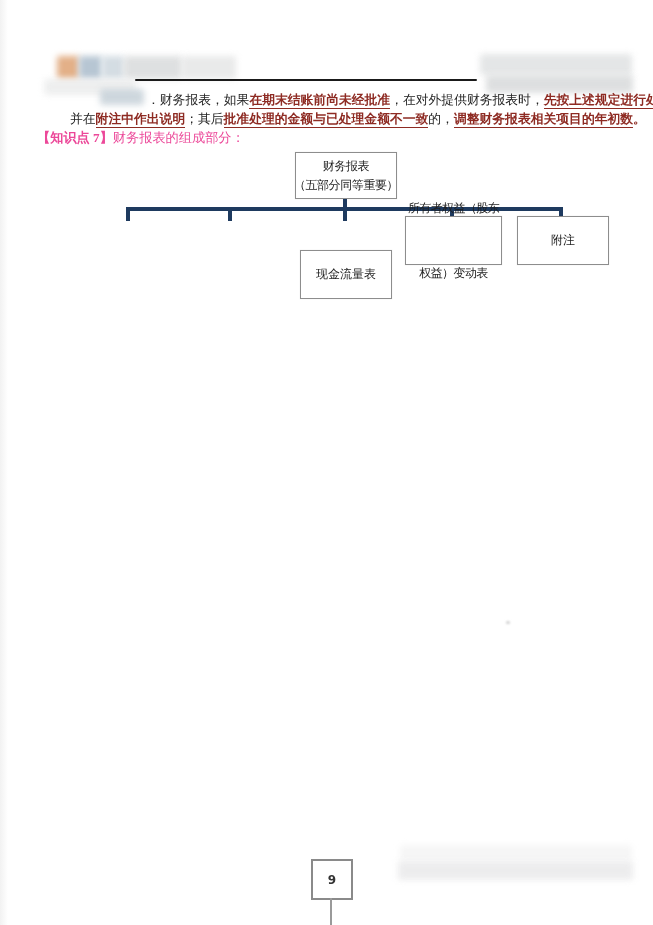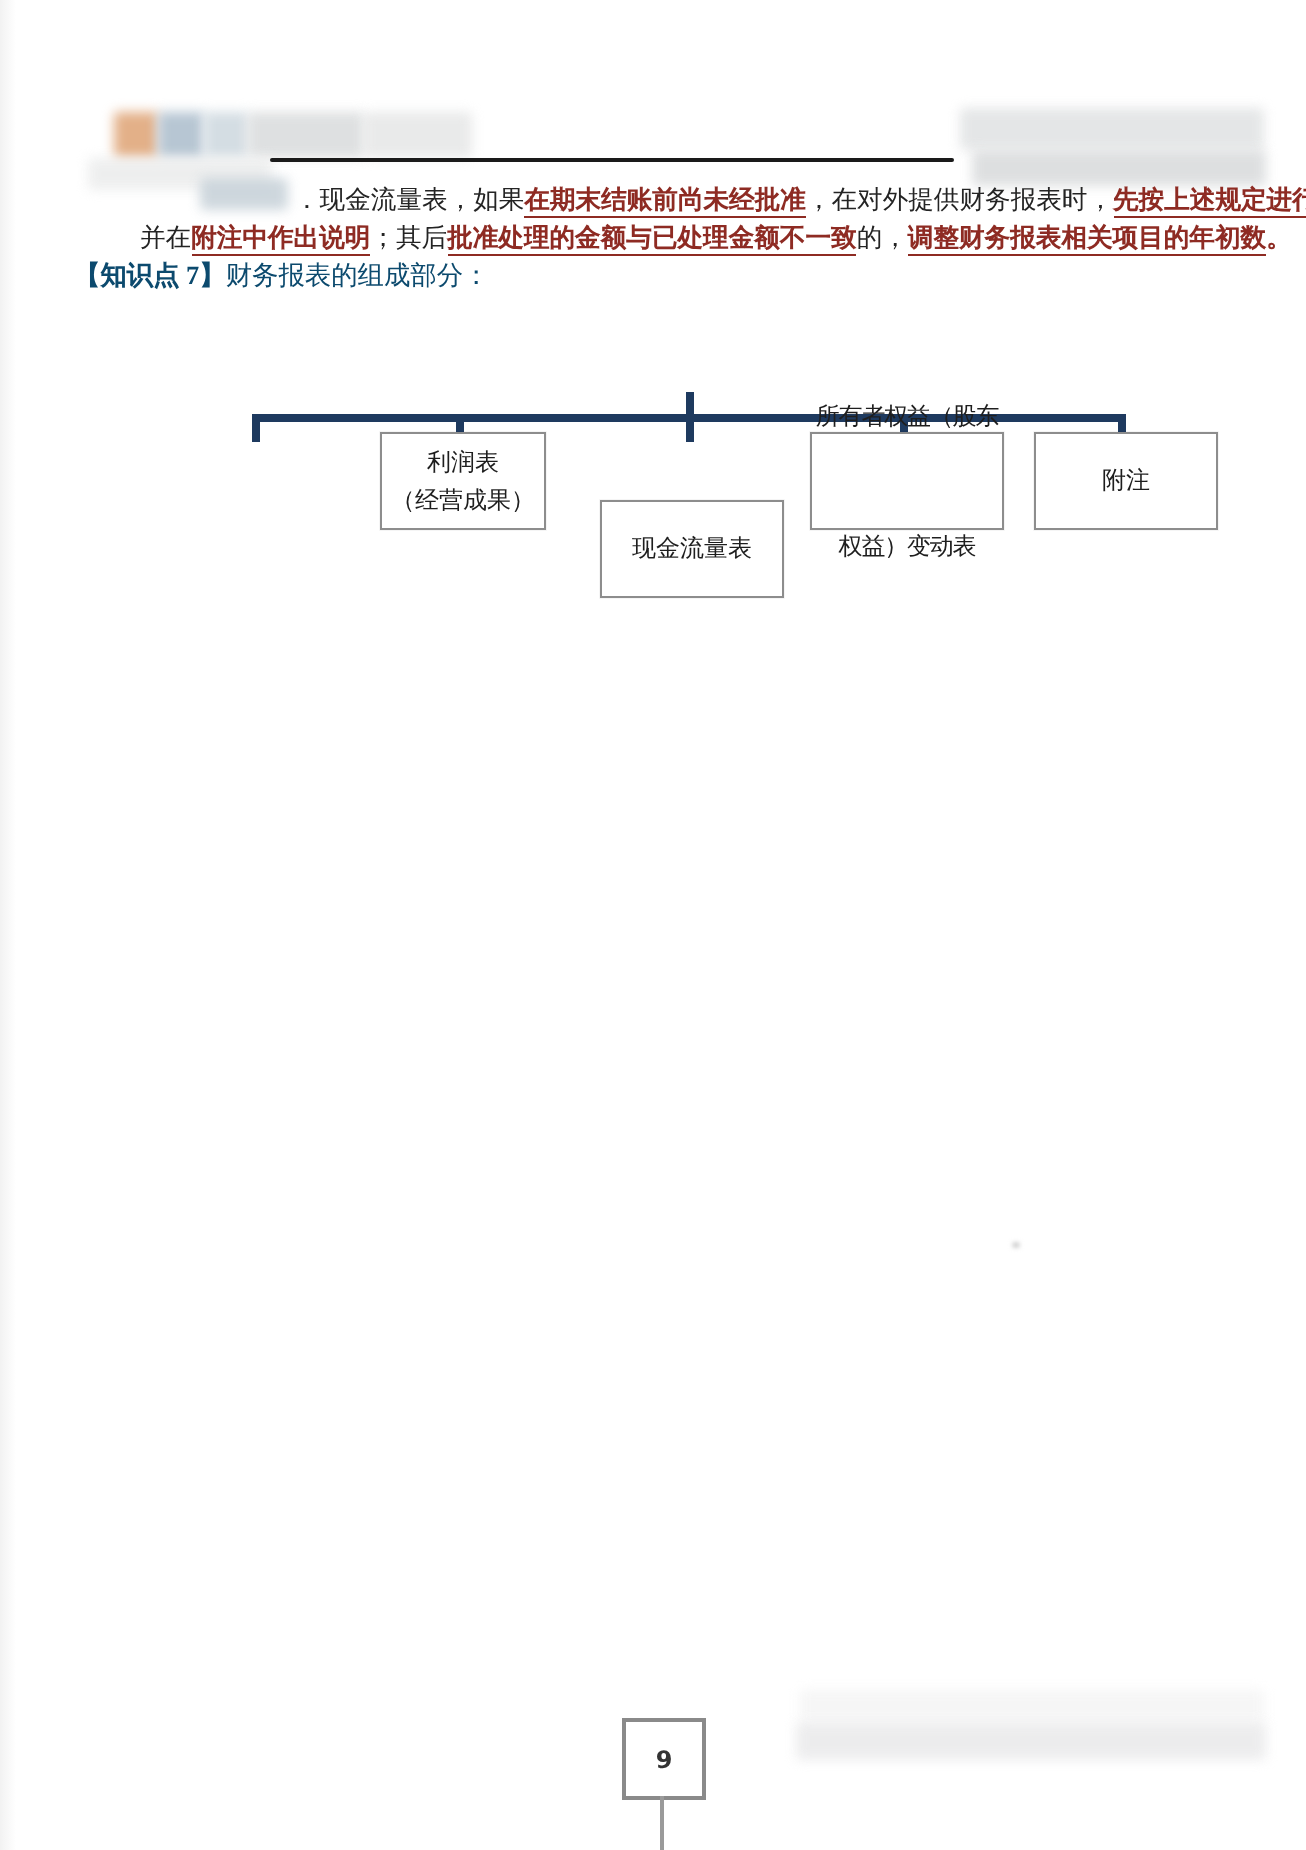--- a/index.html
+++ b/index.html
@@ -37,21 +37,21 @@
   .top-rule{position:absolute;left:135px;top:79px;width:342px;height:2.3px;
     background:var(--rule);border-radius:2px;}
   
   .p-line{position:absolute;white-space:nowrap;font-size:12.8px;line-height:16px;
     color:var(--text);letter-spacing:0;}
   .p1{left:147px;top:92px;}
   .p2{left:70px;top:111px;}
   .hl{color:var(--accent-red);font-weight:600;border-bottom:1.4px solid var(--accent-red);
     padding-bottom:.5px;}
   .red-plain{color:var(--accent-red);font-weight:600;}
-  .kp{left:37px;top:130px;font-size:13.2px;color:#0c4a6e;}
+  .kp{left:37px;top:130px;font-size:13.2px;color:#ec4899;}
   .kp-label{font-weight:bold;}
   
   .conn{position:absolute;background:var(--navy);z-index:1;}
   .hline{left:126px;top:207px;width:437px;height:3.5px;}
   .stub-root{left:343.2px;top:196px;width:3.6px;height:12px;}
   .d1{left:126px;top:207px;width:3.6px;height:14px;}
   .d2{left:228.2px;top:207px;width:3.6px;height:14px;}
   .d3{left:343.2px;top:207px;width:3.6px;height:14px;}
   .d4{left:450.2px;top:207px;width:3.6px;height:14px;}
   .d5{left:559.4px;top:207px;width:3.6px;height:14px;}
@@ -89,42 +89,42 @@
   <div class="wm wm-linehead"></div>
   <div class="wm wm-tr1"></div>
   <div class="wm wm-tr2"></div>
   <div class="wm wm-br1"></div>
   <div class="wm wm-br2"></div>
   <div class="speckle"></div>
 
   <div class="top-rule"></div>
 
   <div class="p-line p1">
-    <span>．现金流量表，如果</span><span class="hl">在期末结账前尚未经批准</span><span>，在对外提供财务报表时，</span><span class="hl">先按上述规定进行处理</span>
+    <span>．财务报表，如果</span><span class="hl">在期末结账前尚未经批准</span><span>，在对外提供财务报表时，</span><span class="hl">先按上述规定进行处理</span>
   </div>
 
   <div class="p-line p2">
     <span>并在</span><span class="hl">附注中作出说明</span><span>；其后</span><span class="hl">批准处理的金额与已处理金额不一致</span><span>的，</span><span class="hl">调整财务报表相关项目的年初数</span><span class="red-plain">。</span>
   </div>
 
   <div class="p-line kp">
     <span class="kp-label">【知识点 7】</span><span>财务报表的组成部分：</span>
   </div>
 
   <div class="conn stub-root"></div>
   <div class="conn hline"></div>
   <div class="conn d1"></div>
   <div class="conn d2"></div>
   <div class="conn d3"></div>
   <div class="conn d4"></div>
   <div class="conn d5"></div>
 
-  <div class="node n-c2">
-    <span class="bl">利润表</span>
-    <span class="bl">（经营成果）</span>
+  <div class="node n-root">
+    <span class="bl">财务报表</span>
+    <span class="bl">（五部分同等重要）</span>
   </div>
   <div class="node n-c3">
     <span class="bl">现金流量表</span>
     <span class="bl"></span>
   </div>
   <div class="node n-c4">
     <span class="bl">所有者权益（股东</span>
     <span class="bl">权益）变动表</span>
   </div>
   <div class="node n-c5">

